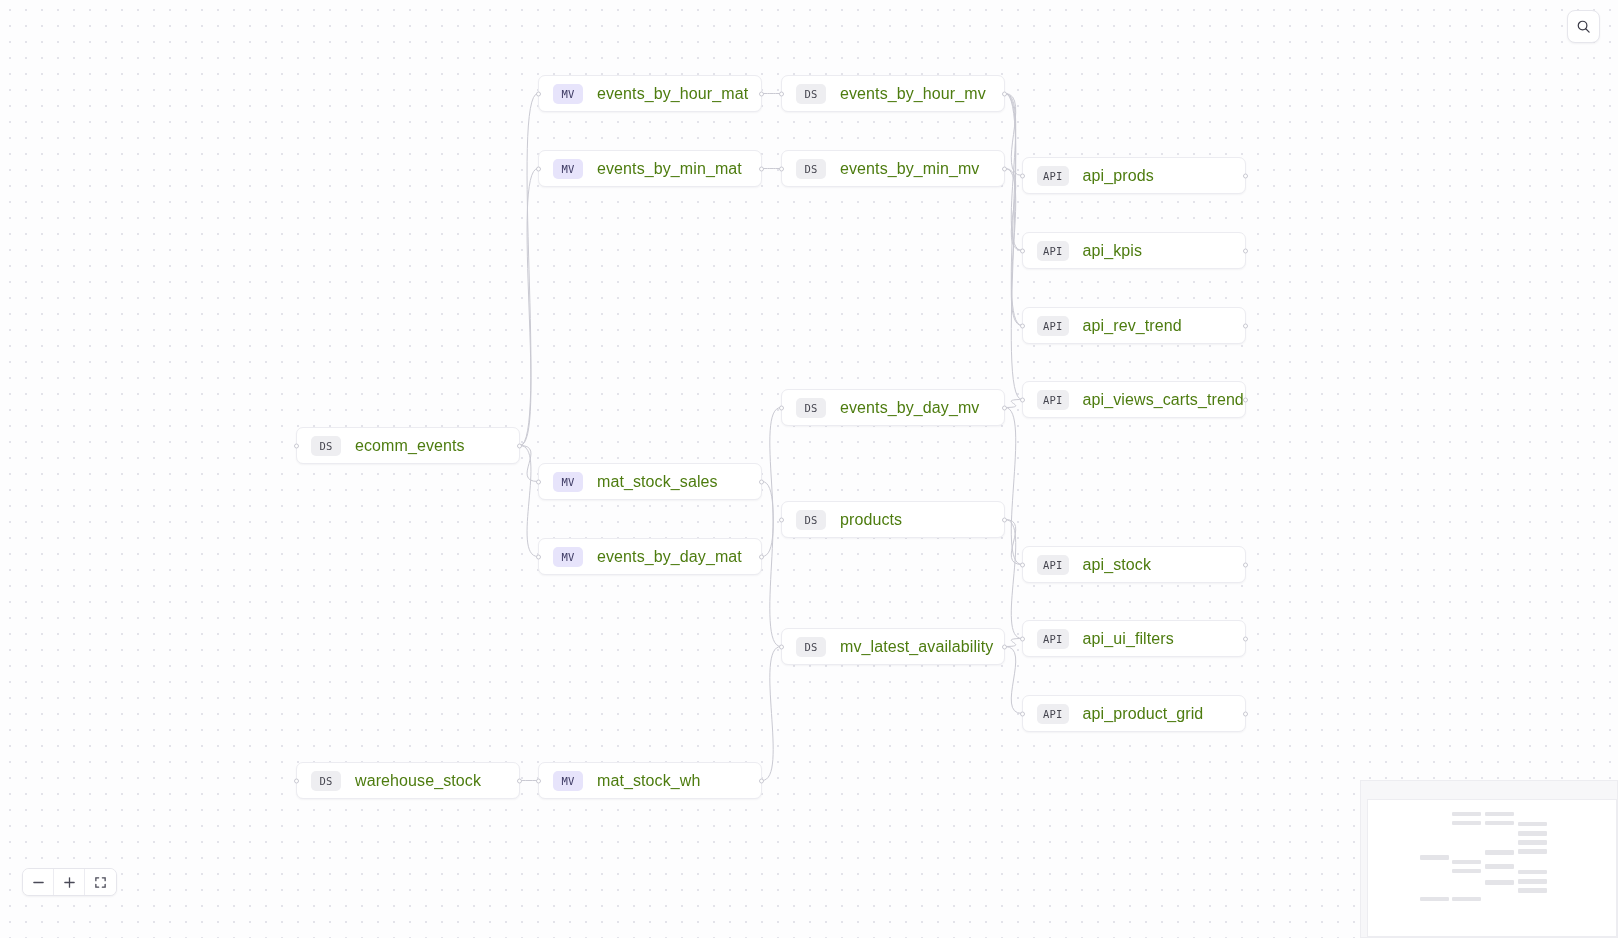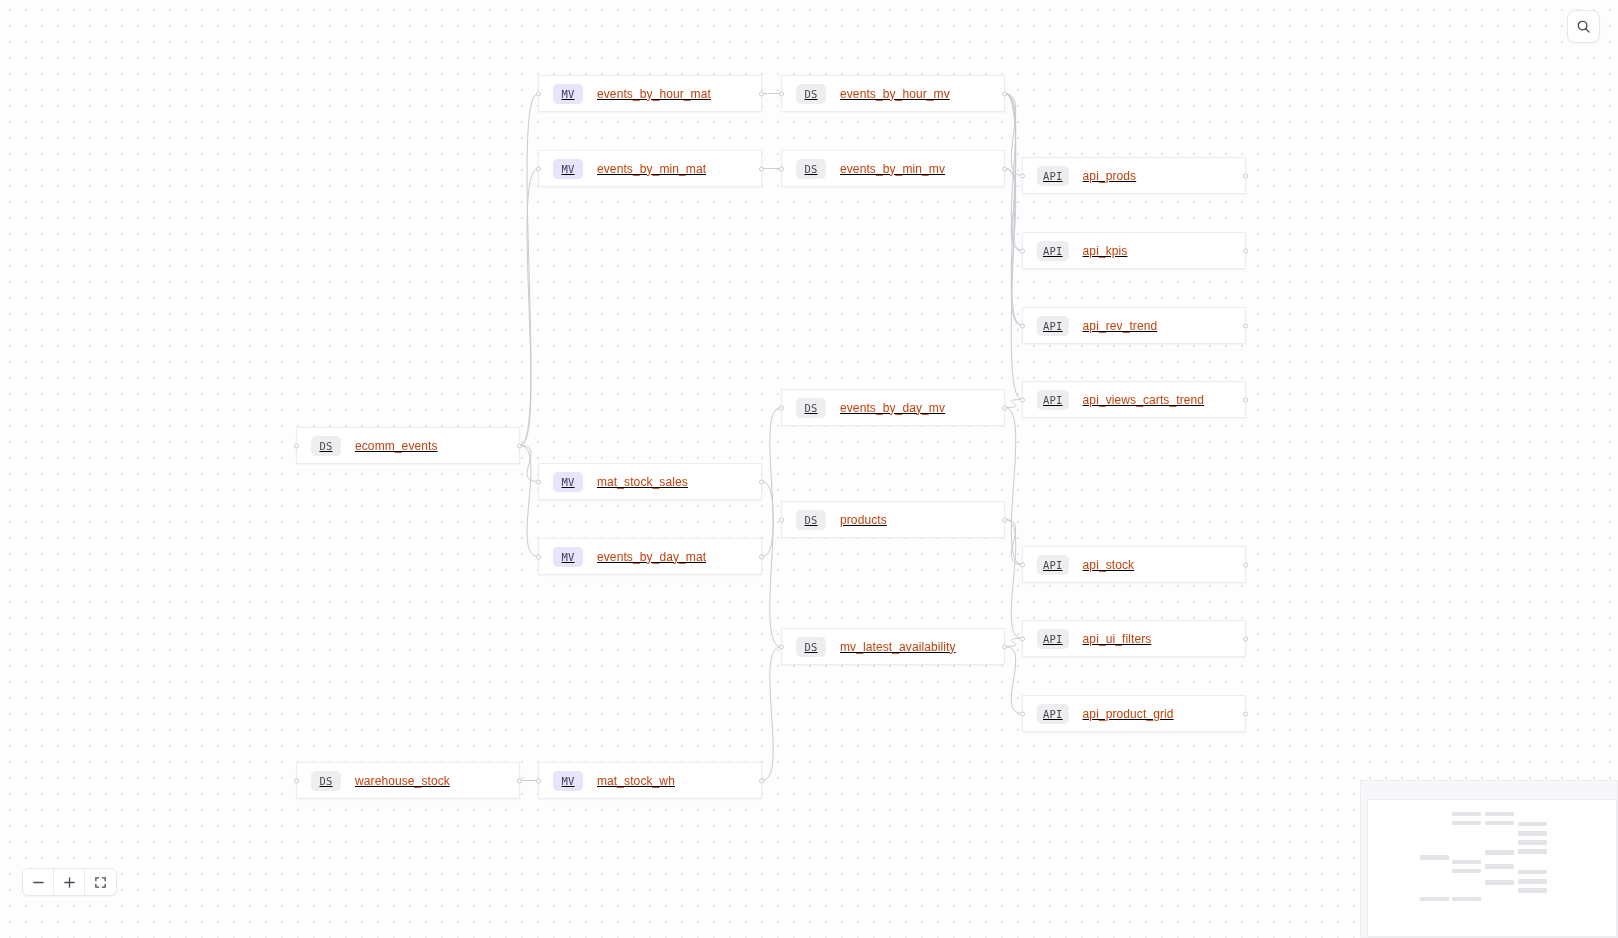--- a/index.html
+++ b/index.html
@@ -35,25 +35,24 @@
     stroke-width: 1;
   }
 
   .node {
     position: absolute;
     z-index: 2;
     display: flex;
     align-items: center;
     background: #ffffff;
     border: 1px solid #ececf1;
-    border-radius: 0;
+    border-radius: 7px;
     box-shadow: 0 1px 2px rgba(16,18,40,0.045);
     padding: 0 14px;
     cursor: grab;
-    text-decoration: underline;
   }
 
   .badge {
     flex: 0 0 auto;
     display: inline-flex;
     align-items: center;
     justify-content: center;
     min-width: 30px;
     height: 20px;
     padding: 0 6px;
@@ -62,22 +61,22 @@
     font-size: 10.5px;
     letter-spacing: .2px;
     font-weight: 400;
   }
   .badge-mv  { background: #e7e4fb; color: #3d3a63; }
   .badge-ds  { background: #eeeef1; color: #45454f; }
   .badge-api { background: #eeeef1; color: #45454f; }
 
   .node-label {
     margin-left: 14px;
-    font-size: 12px;
-    color: #c2410c;
+    font-size: 16px;
+    color: #4d7c0f;
     white-space: nowrap;
     letter-spacing: .1px;
   }
 
   .handle {
     position: absolute;
     width: 5px; height: 5px;
     border-radius: 50%;
     background: #ffffff;
     border: 1px solid #c9c9d2;

